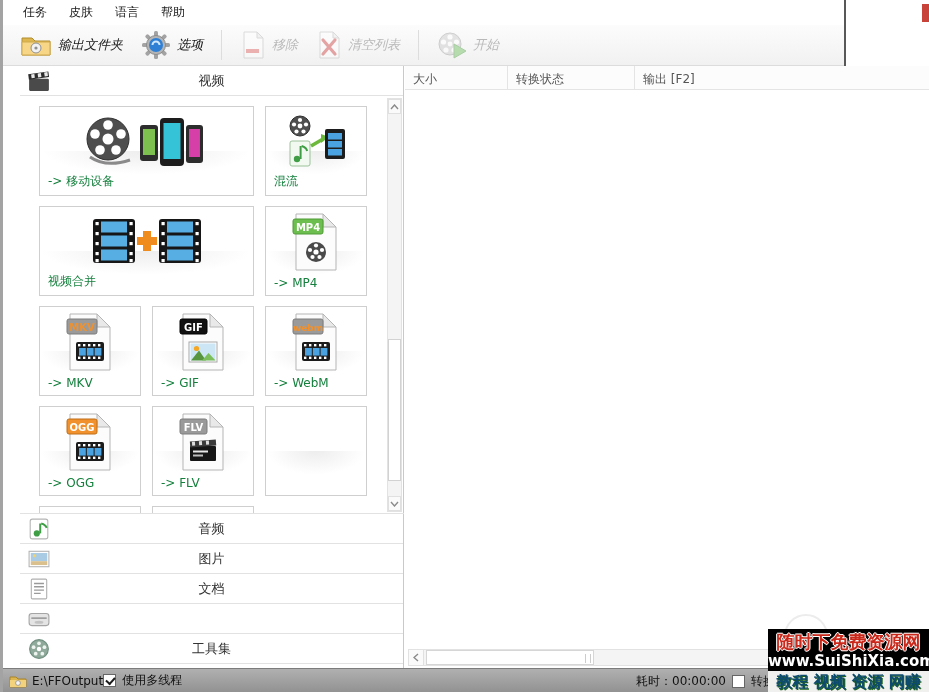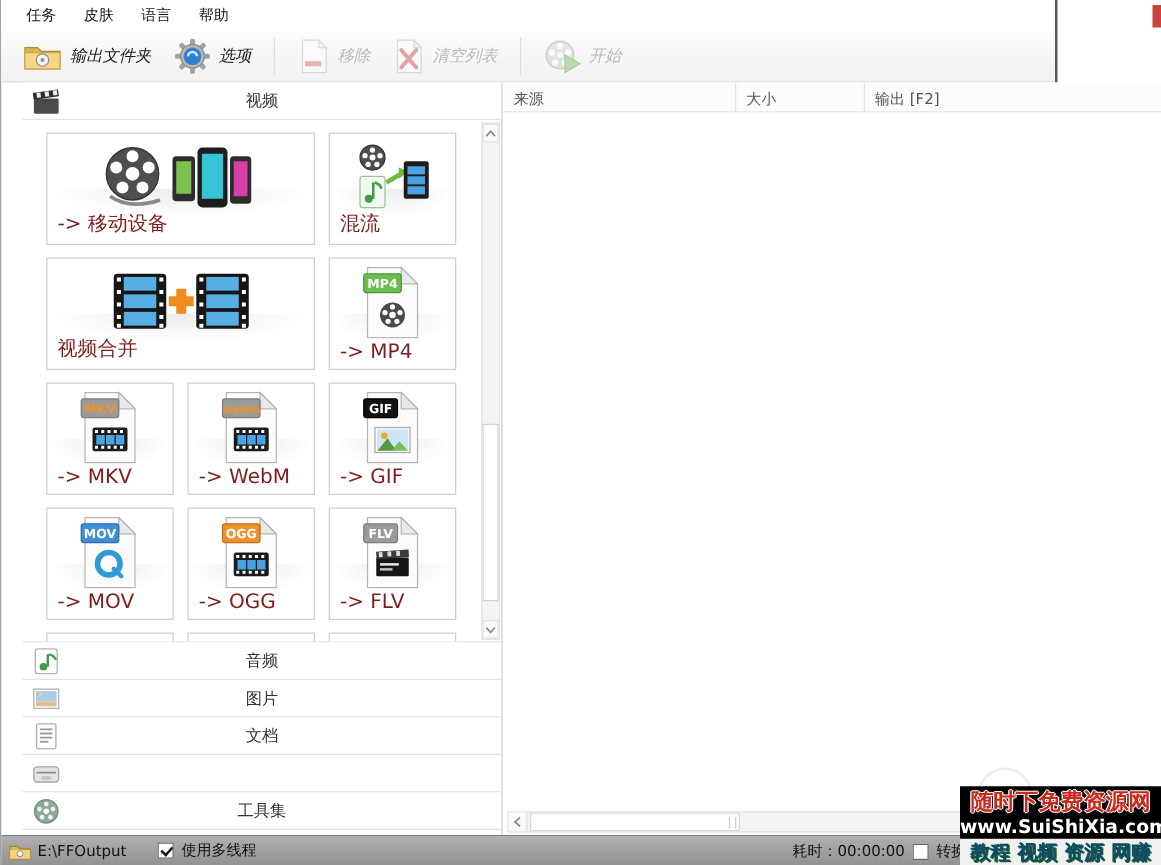--- a/index.html
+++ b/index.html
@@ -3,21 +3,21 @@
 <meta charset="utf-8">
 <style>
   * { box-sizing: border-box; }
   html,body { margin:0; padding:0; }
   body {
     width:929px; height:692px; position:relative; overflow:hidden;
     background:#ffffff; font-family:"DejaVu Sans", sans-serif; color:#222;
   }
   .app {
     position:absolute; left:0; top:0; width:846px; height:692px;
-    border-left:1px solid #a3a3a3; border-right:2px solid #585858; background:#fff;
+    border-left:3px solid #a3a3a3; border-right:2px solid #585858; background:#fff;
   }
   
   .menubar { height:25px; display:flex; align-items:center; padding-left:12px; background:#fff; }
   .menu-item { font-size:12px; color:#1a1a1a; padding:3px 8px; margin-right:6px; cursor:default; }
   
   .toolbar {
     height:41px; display:flex; align-items:center; padding-left:8px;
     background:linear-gradient(#fcfcfc,#f1f1f1); border-bottom:1px solid #dcdcdc;
   }
   .tb-btn { display:flex; align-items:center; gap:6px; padding:0 9px; height:34px; font-size:13px; color:#1a1a1a;font-style:italic; }
@@ -43,21 +43,21 @@
   .tile {
     position:relative; background:#fff; border:1px solid #cfcfcf;
     display:flex; align-items:flex-start; justify-content:center; padding-top:6px;
   }
   .tile::before {
     content:""; position:absolute; left:0; right:0; bottom:16px; height:28px;
     background:radial-gradient(70% 120% at 50% 0%, #ededed 0%, rgba(255,255,255,0) 70%);
     pointer-events:none;
   }
   .tile.wide { grid-column:span 2; }
-  .tile-label { position:absolute; left:8px; bottom:5px; font-size:16px; color:#7f1d1d; white-space:nowrap; }
+  .tile-label { position:absolute; left:8px; bottom:5px; font-size:12px; color:#15803d; white-space:nowrap; }
   .tile-ic { position:relative;text-align:center; }
   
   .v-scroll { position:absolute; right:2px; top:2px; width:15px; height:414px; background:#f4f4f4; border:1px solid #e2e2e2; }
   .v-btn { position:absolute; left:0; width:13px; height:15px; background:#fafafa; border:1px solid #e0e0e0; display:flex; align-items:center; justify-content:center; }
   .v-btn.up { top:0; }
   .v-btn.down { bottom:0; }
   .v-thumb { position:absolute; left:0; top:240px; width:13px; height:142px; background:#ffffff; border:1px solid #d2d2d2; }
   
   .table-header { display:flex; height:24px; background:#fcfcfc; border-bottom:1px solid #e4e4e4; font-size:12px; color:#555; }
   .th { padding:5px 0 0 8px; border-right:1px solid #e4e4e4; overflow:hidden; white-space:nowrap; }
@@ -74,21 +74,21 @@
     position:absolute; left:0; bottom:0; width:922px; height:24px;
     background:linear-gradient(#b0b0b0,#929292); border-top:1px solid #7c7c7c;
     display:flex; align-items:center; font-size:12px; color:#111; padding:0 6px;
   }
   .sb-path { margin-left:5px; }
   .checkbox { width:13px; height:13px; background:#fff; border:1px solid #666; position:relative; display:inline-block; }
   .checkbox.checked::after {
     content:""; position:absolute; left:2px; top:2px; width:7px; height:4px;
     border-left:2px solid #1b1b1b; border-bottom:2px solid #1b1b1b; transform:rotate(-48deg);
   }
-  .sb-check-group { display:flex; align-items:center; gap:6px; margin-left:25px; }
+  .sb-check-group { display:flex; align-items:center; gap:6px; margin-left:0; }
   .sb-right { position:absolute; left:633px; top:0; height:24px; display:flex; align-items:center; gap:6px; }
   
   .watermark { position:absolute; right:0; bottom:0; width:161px; height:63px; background:#000; z-index:20; text-align:center; overflow:hidden; }
   .wm1 {
     font-size:18px; font-weight:bold; color:#c9281b; line-height:23px; margin-top:1px; white-space:nowrap;
     text-shadow:-1px 0 #fff, 1px 0 #fff, 0 -1px #fff, 0 1px #fff;
   }
   .wm2 { font-size:15px; font-weight:bold; color:#fff; line-height:17px; white-space:nowrap; }
   .wm3 {
     position:absolute; left:0; right:0; bottom:0; height:21px; background:#f0f0ee;
@@ -333,20 +333,37 @@
               </svg>
             </span>
             <span class="tile-label">-&gt; MKV</span>
           </div>
 
           <div class="tile">
             <span class="tile-ic">
               <svg width="48" height="58" viewBox="0 0 46 58">
                 <path d="M3 1 h27 l13 13 v43 H3 z" fill="#fcfcfc" stroke="#b5b5b5"></path>
                 <path d="M30 1 l13 13 h-13 z" fill="#e9e9e9" stroke="#b5b5b5"></path>
+                <rect x="0" y="6" width="27" height="15" rx="2" fill="#111" stroke="#000"></rect>
+                <text x="13.5" y="17.5" text-anchor="middle" font-size="10" font-weight="bold" fill="#fff">GIF</text>
+                <rect x="9" y="29" width="28" height="20" fill="#fff" stroke="#a8a8a8"></rect>
+                <rect x="10.5" y="30.5" width="25" height="17" fill="#cde6f5"></rect>
+                <circle cx="16.5" cy="35.5" r="2.6" fill="#f5a623"></circle>
+                <polygon points="11,47.5 19,37.5 26,47.5" fill="#57963e"></polygon>
+                <polygon points="22,47.5 28.5,40 35.5,47.5" fill="#7cbf5a"></polygon>
+              </svg>
+            </span>
+            <span class="tile-label">-&gt; GIF</span>
+          </div>
+
+          <div class="tile">
+            <span class="tile-ic">
+              <svg width="48" height="58" viewBox="0 0 46 58">
+                <path d="M3 1 h27 l13 13 v43 H3 z" fill="#fcfcfc" stroke="#b5b5b5"></path>
+                <path d="M30 1 l13 13 h-13 z" fill="#e9e9e9" stroke="#b5b5b5"></path>
                 <rect x="0" y="6" width="30" height="15" rx="2" fill="#9a9a9a" stroke="#7d7d7d"></rect>
                 <text x="15" y="17.5" text-anchor="middle" font-size="9" font-weight="bold" fill="#f0912d">webm</text>
                 <rect x="9" y="29" width="28" height="19" rx="2" fill="#1b1b1b"></rect>
                 <rect x="11" y="31" width="2.4" height="2.4" fill="#fff"></rect>
                   <rect x="16" y="31" width="2.4" height="2.4" fill="#fff"></rect>
                   <rect x="21" y="31" width="2.4" height="2.4" fill="#fff"></rect>
                   <rect x="26" y="31" width="2.4" height="2.4" fill="#fff"></rect>
                   <rect x="31" y="31" width="2.4" height="2.4" fill="#fff"></rect>
                 <rect x="11" y="43.6" width="2.4" height="2.4" fill="#fff"></rect>
                   <rect x="16" y="43.6" width="2.4" height="2.4" fill="#fff"></rect>
@@ -354,50 +371,20 @@
                   <rect x="26" y="43.6" width="2.4" height="2.4" fill="#fff"></rect>
                   <rect x="31" y="43.6" width="2.4" height="2.4" fill="#fff"></rect>
                 <rect x="12" y="35" width="6.8" height="7.6" fill="#4aa3e0"></rect>
                   <rect x="19.8" y="35" width="6.8" height="7.6" fill="#4aa3e0"></rect>
                   <rect x="27.6" y="35" width="6.8" height="7.6" fill="#4aa3e0"></rect>
               </svg>
             </span>
             <span class="tile-label">-&gt; WebM</span>
           </div>
 
-          <div class="tile">
-            <span class="tile-ic">
-              <svg width="48" height="58" viewBox="0 0 46 58">
-                <path d="M3 1 h27 l13 13 v43 H3 z" fill="#fcfcfc" stroke="#b5b5b5"></path>
-                <path d="M30 1 l13 13 h-13 z" fill="#e9e9e9" stroke="#b5b5b5"></path>
-                <rect x="0" y="6" width="27" height="15" rx="2" fill="#111" stroke="#000"></rect>
-                <text x="13.5" y="17.5" text-anchor="middle" font-size="10" font-weight="bold" fill="#fff">GIF</text>
-                <rect x="9" y="29" width="28" height="20" fill="#fff" stroke="#a8a8a8"></rect>
-                <rect x="10.5" y="30.5" width="25" height="17" fill="#cde6f5"></rect>
-                <circle cx="16.5" cy="35.5" r="2.6" fill="#f5a623"></circle>
-                <polygon points="11,47.5 19,37.5 26,47.5" fill="#57963e"></polygon>
-                <polygon points="22,47.5 28.5,40 35.5,47.5" fill="#7cbf5a"></polygon>
-              </svg>
-            </span>
-            <span class="tile-label">-&gt; GIF</span>
-          </div>
-
-          <div class="tile">
-            <span class="tile-ic">
-              <svg width="48" height="58" viewBox="0 0 46 58">
-                <path d="M3 1 h27 l13 13 v43 H3 z" fill="#fcfcfc" stroke="#b5b5b5"></path>
-                <path d="M30 1 l13 13 h-13 z" fill="#e9e9e9" stroke="#b5b5b5"></path>
-                <rect x="0" y="6" width="30" height="15" rx="2" fill="#3f8fd6" stroke="#2c6ea8"></rect>
-                <text x="15" y="17.5" text-anchor="middle" font-size="10" font-weight="bold" fill="#fff">MOV</text>
-                <circle cx="22" cy="38" r="9" fill="none" stroke="#2e9bd6" stroke-width="4.5"></circle>
-                <path d="M26 42 L32 48" stroke="#2e9bd6" stroke-width="3.5" stroke-linecap="round"></path>
-              </svg>
-            </span>
-            <span class="tile-label">-&gt; MOV</span>
-          </div>
 
           <div class="tile">
             <span class="tile-ic">
               <svg width="48" height="58" viewBox="0 0 46 58">
                 <path d="M3 1 h27 l13 13 v43 H3 z" fill="#fcfcfc" stroke="#b5b5b5"></path>
                 <path d="M30 1 l13 13 h-13 z" fill="#e9e9e9" stroke="#b5b5b5"></path>
                 <rect x="0" y="6" width="30" height="15" rx="2" fill="#f0912d" stroke="#c06f18"></rect>
                 <text x="15" y="17.5" text-anchor="middle" font-size="10" font-weight="bold" fill="#fff">OGG</text>
                 <rect x="9" y="29" width="28" height="19" rx="2" fill="#1b1b1b"></rect>
                 <rect x="11" y="31" width="2.4" height="2.4" fill="#fff"></rect>
@@ -510,22 +497,22 @@
               <circle cx="5.1" cy="8.4" r="1.7" fill="#eef4ef"></circle>
             </svg>
           </span>
           <span class="sec-label">工具集</span>
         </div>
       </div>
     </div>
 
     <div class="right-panel">
       <div class="table-header">
-        <div class="th c1">来源</div>
         <div class="th c2">大小</div>
+        <div class="th c3">转换状态</div>
         <div class="th c4">输出 [F2]</div>
       </div>
       <div class="table-body"></div>
       <div class="faint-circle"></div>
       <div class="h-scroll">
         <div class="h-btn">
           <svg width="6" height="9" viewBox="0 0 6 9">
               <polyline points="5,1 1,4.5 5,8" fill="none" stroke="#8a8a8a" stroke-width="1.4"></polyline>
             </svg>
         </div>

